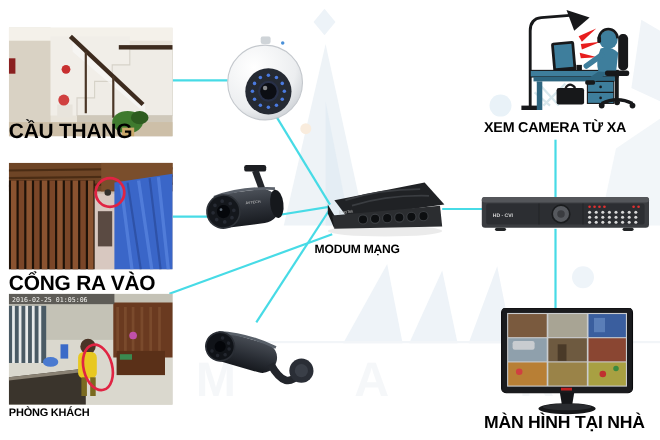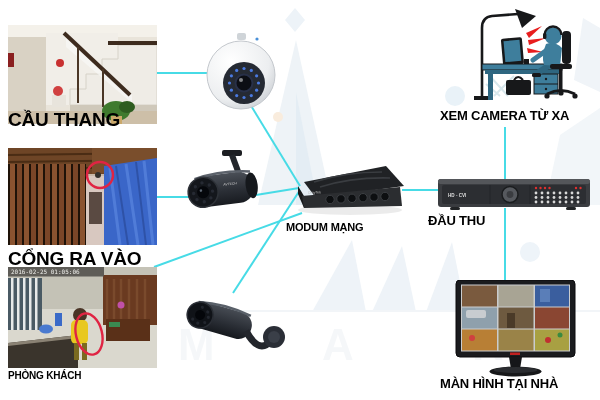--- a/index.html
+++ b/index.html
@@ -334,21 +334,20 @@
         <circle cx="112" cy="26" r="1.4"></circle>
         <circle cx="118" cy="26" r="1.4"></circle>
         <circle cx="124" cy="26" r="1.4"></circle>
         <circle cx="130" cy="26" r="1.4"></circle>
         <circle cx="136" cy="26" r="1.4"></circle>
         <circle cx="142" cy="26" r="1.4"></circle>
     </g>
     <rect x="14" y="31" width="10" height="3" rx="1.5" fill="#222426"></rect>
     <rect x="130" y="31" width="10" height="3" rx="1.5" fill="#222426"></rect>
   </svg>
-  <div class="lbl" style="left:428px;top:214px;width:84px;font-size:13px">ĐẦU THU</div>
 
   <svg class="abs" style="left:452px;top:280px" width="127" height="100" viewBox="0 0 127 100">
     <rect x="4" y="0" width="119" height="77" rx="4" fill="#1a1b1e" stroke="#0a0a0c" stroke-width="1"></rect>
     <g>
       <rect x="9" y="4.5" width="109" height="67" fill="#caccce"></rect>
       <rect x="10" y="5.5" width="35" height="21" fill="#7a5a3e"></rect>
         <rect x="46.5" y="5.5" width="35" height="21" fill="#a8a494"></rect>
         <rect x="83" y="5.5" width="34" height="21" fill="#3a5e9e"></rect>
       <rect x="10" y="27.5" width="35" height="21" fill="#8fa0ac"></rect>
         <rect x="46.5" y="27.5" width="35" height="21" fill="#6e5a40"></rect>
@@ -361,15 +360,15 @@
       <rect x="88" y="9" width="10" height="13" fill="#5a7eb8"></rect>
       <circle cx="20" cy="58" r="3" fill="#d04040"></circle>
         <circle cx="96" cy="60" r="3" fill="#c03030"></circle>
         <circle cx="108" cy="55" r="2.5" fill="#3a8a40"></circle>
     </g>
     <rect x="58" y="72.5" width="10" height="2.5" fill="#c02020"></rect>
     <polygon points="57,77 70,77 68,89 59,89" fill="#151619"></polygon>
     <ellipse cx="63.5" cy="91.5" rx="26" ry="5" fill="#17181a"></ellipse>
     <ellipse cx="63.5" cy="90" rx="22" ry="3" fill="#2a2c30"></ellipse>
   </svg>
-  <div class="lbl" style="left:440px;top:377px;width:155px;font-size:13px">MÀN HÌNH TẠI NHÀ</div>
+  <div class="lbl" style="left:440px;top:377px;width:155px;font-size:16px">MÀN HÌNH TẠI NHÀ</div>
 
 </div>
 
 </body></html>

